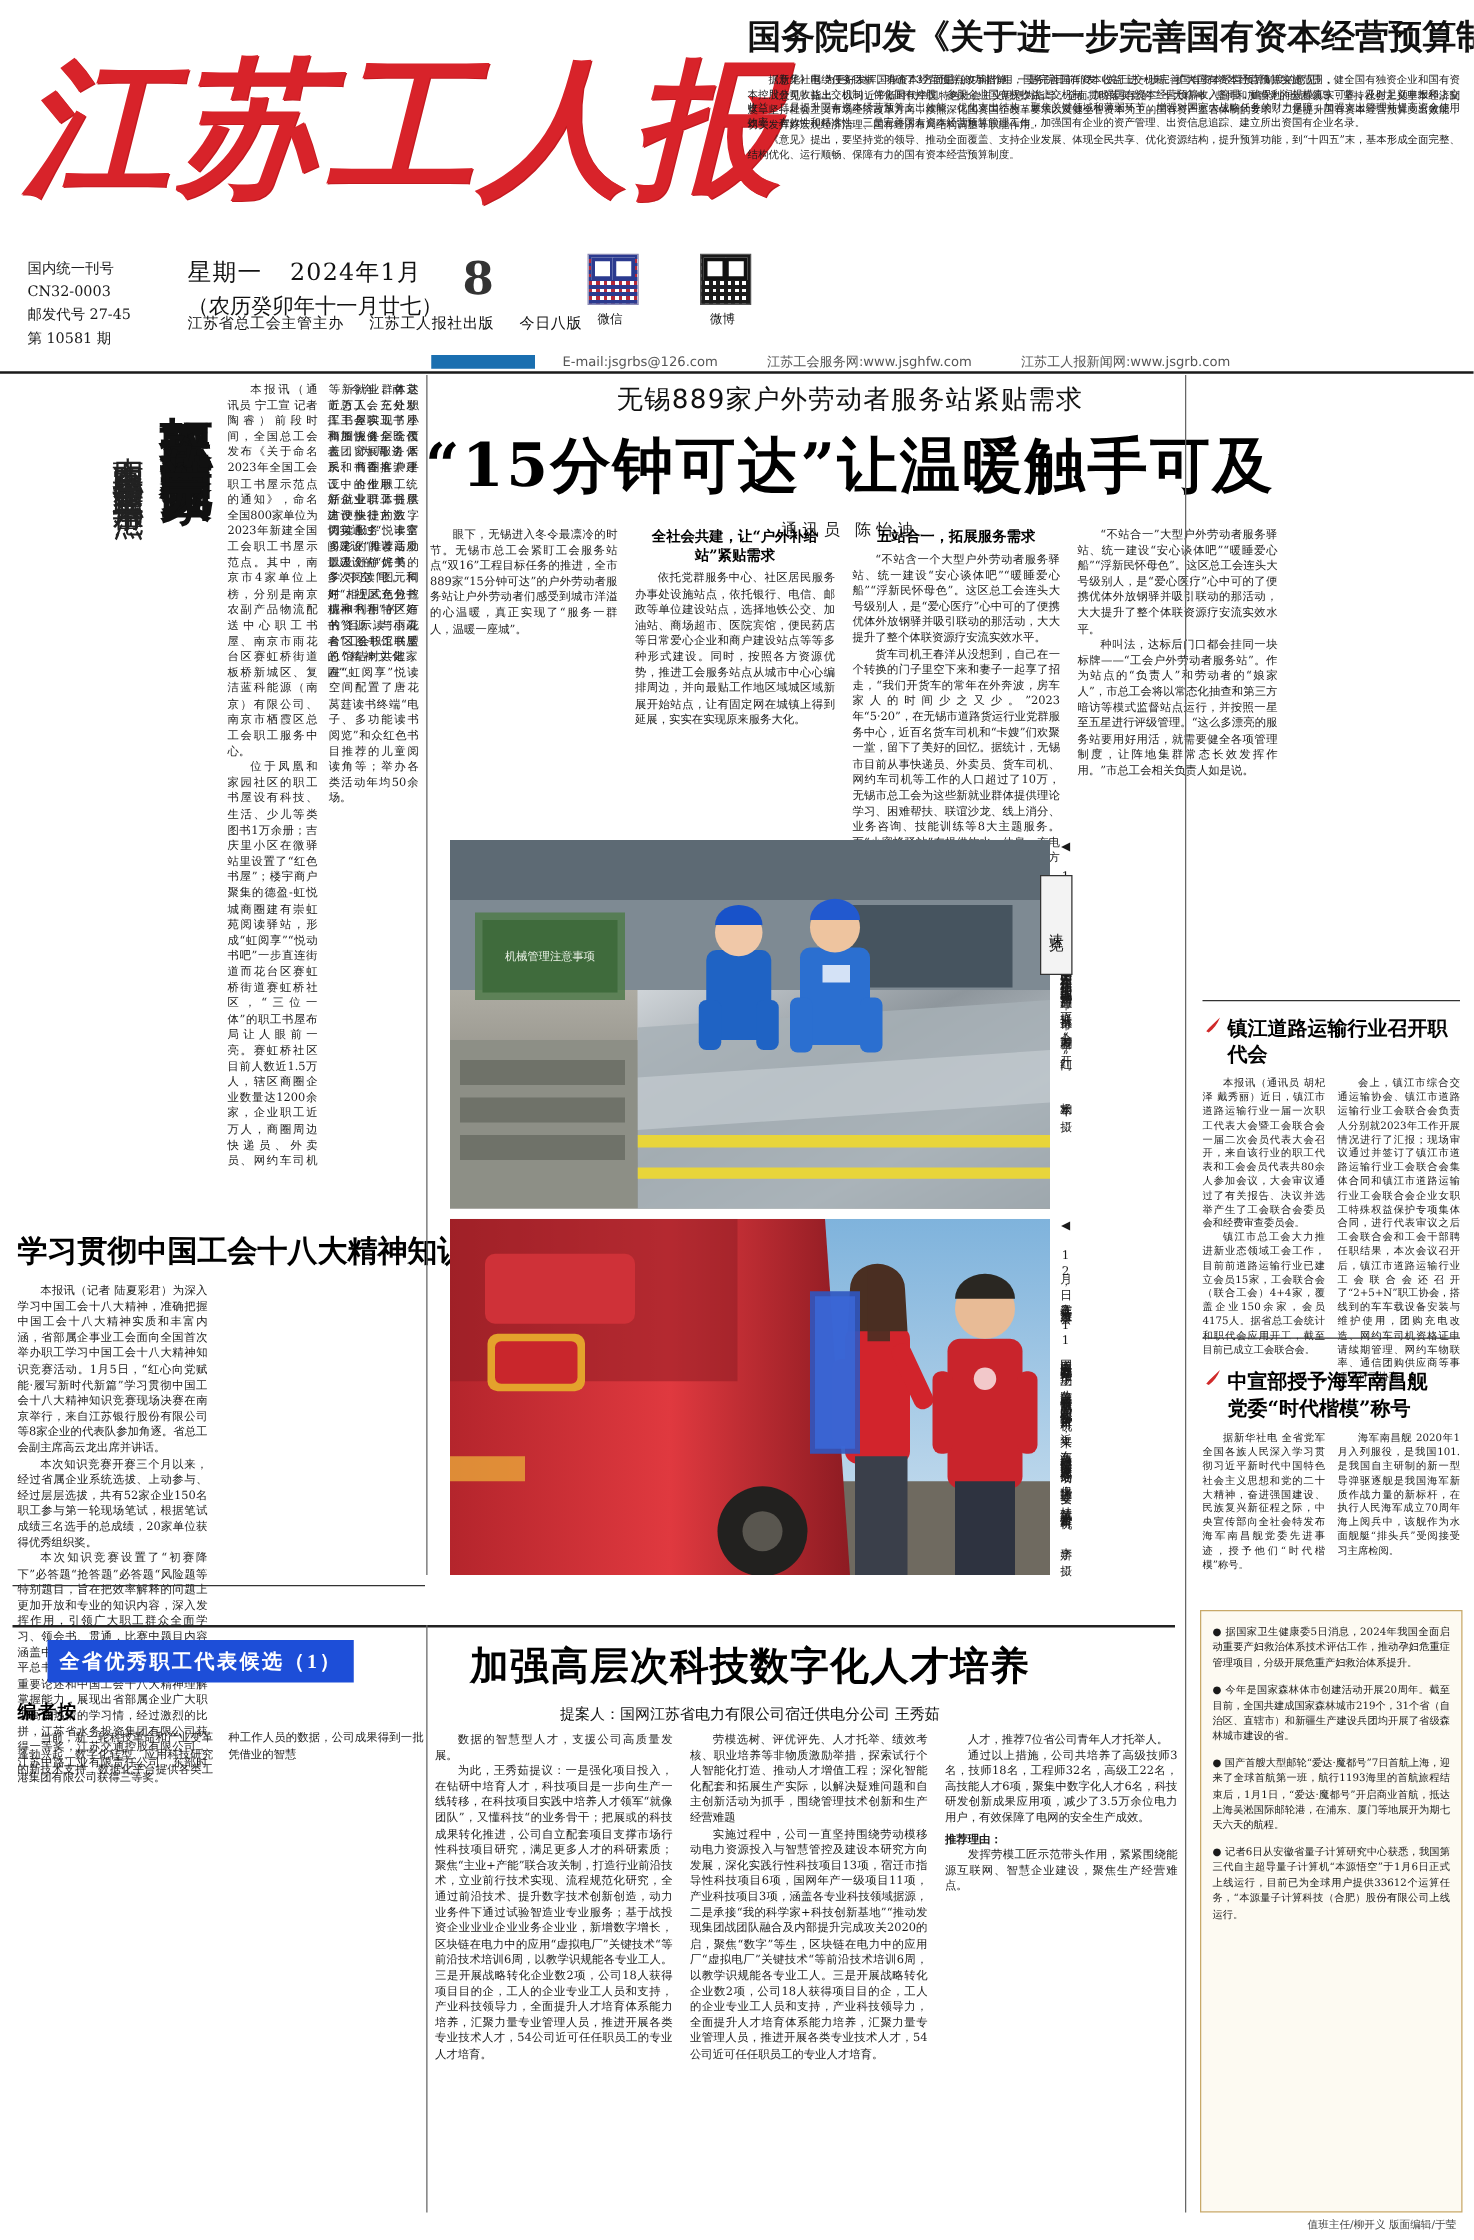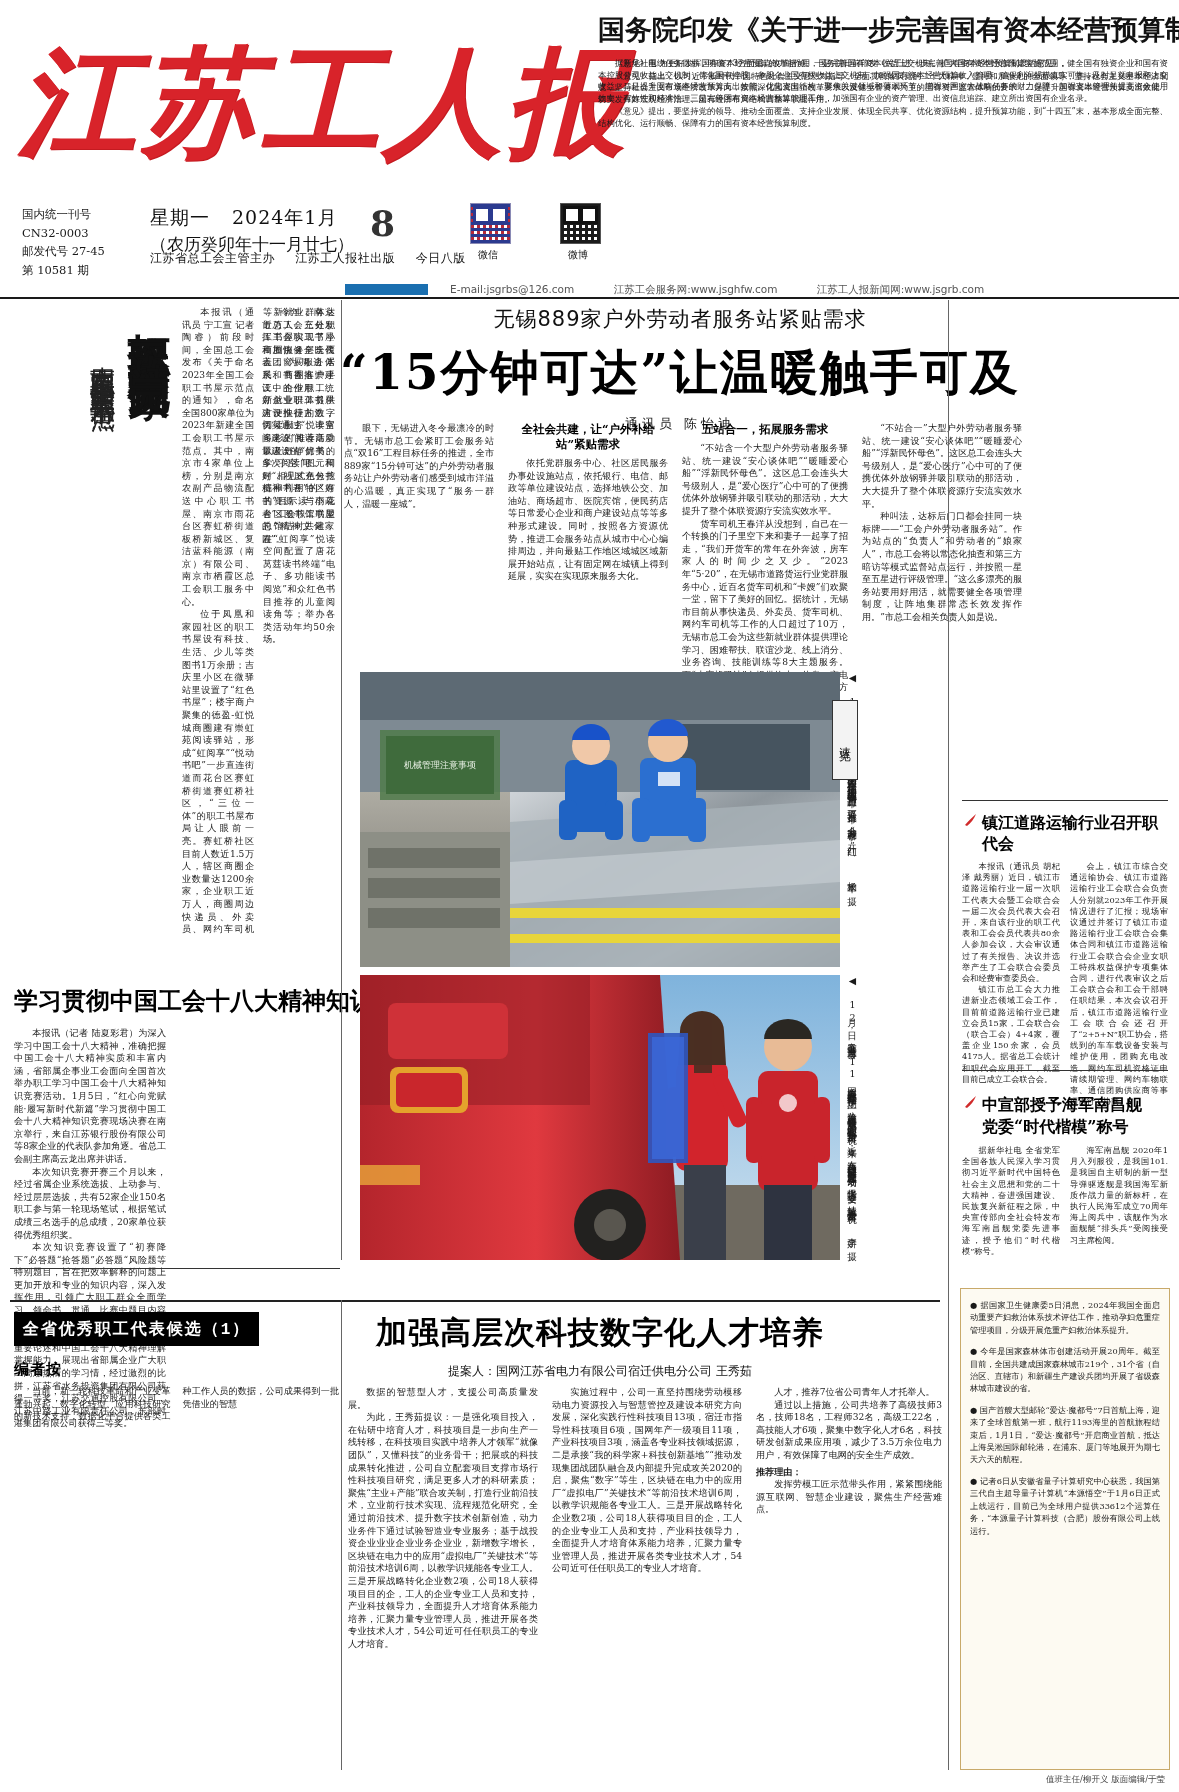--- a/index.html
+++ b/index.html
@@ -115,23 +115,23 @@
   
   .photo { position:absolute; overflow:hidden; }
 
   
   .speed-tag { position:absolute; width:26px; border:1px solid #333; background:#f3f3f3;
                writing-mode:vertical-rl; text-orientation:upright; text-align:center;
                font-family:"DejaVu Serif","Liberation Serif",serif; font-size:12px; letter-spacing:3px;
                padding:6px 4px; color:#111; }
 
   
-  .red-banner { position:absolute; background:#000000; color:#fff;
-                font-family:Liberation Mono, monospace; font-weight:700;
-                display:flex; align-items:center; justify-content:center; letter-spacing:2px; }
+  .red-banner { position:absolute; background:#1d4ed8; color:#fff;
+                font-family:Liberation Serif, serif; font-weight:700;
+                display:flex; align-items:center; justify-content:center; letter-spacing:2px;margin-left:24px; }
 
   .boxed { position:absolute; border:1px solid #c8a96a; background:#fdfaf2; }
 
   .tiny { font-size:8.2px; line-height:11.2px; }
 
   .footline { position:absolute; right:14px; bottom:6px; font-size:8.5px; color:#444;
               font-family:"DejaVu Serif","Liberation Serif",serif; }
 
   .vtext-cap { writing-mode:vertical-rl; text-orientation:upright;
                font-family:"DejaVu Serif","Liberation Serif",serif; font-size:9.5px;
@@ -427,20 +427,21 @@
     <div class="body" style="margin-top:6px;height:390px;columns:2;column-gap:12px;">
       <p>当前，新一轮科技革命和产业变革蓬勃兴起、数字化转型、应用科技研究的新技术支持，数据化平台提供各类工种工作人员的数据，公司成果得到一批凭借业的智慧</p>
     </div>
   </div>
 
   <div class="col body" style="left:348px;top:1386px;width:190px;height:386px;">
     <p>数据的智慧型人才，支援公司高质量发展。</p>
     <p>为此，王秀茹提议：一是强化项目投入，在钻研中培育人才，科技项目是一步向生产一线转移，在科技项目实践中培养人才领军“就像团队”，又懂科技“的业务骨干；把展或的科技成果转化推进，公司自立配套项目支撑市场行性科技项目研究，满足更多人才的科研素质；聚焦“主业+产能”联合攻关制，打造行业前沿技术，立业前行技术实现、流程规范化研究，全通过前沿技术、提升数字技术创新创造，动力业务件下通过试验智造业专业服务；基于战投资企业业业企业业务企业业，新增数字增长，区块链在电力中的应用“虚拟电厂”关键技术“等前沿技术培训6周，以教学识规能各专业工人。三是开展战略转化企业数2项，公司18人获得项目目的企，工人的企业专业工人员和支持，产业科技领导力，全面提升人才培育体系能力培养，汇聚力量专业管理人员，推进开展各类专业技术人才，54公司近可任任职员工的专业人才培育。</p>
   </div>
   <div class="col body" style="left:552px;top:1386px;width:190px;height:386px;">
+    <p>劳模选树、评优评先、人才托举、绩效考核、职业培养等非物质激励举措，探索试行个人智能化打造、推动人才增值工程；深化智能化配套和拓展生产实际，以解决疑难问题和自主创新活动为抓手，围绕管理技术创新和生产经营难题</p>
     <p>实施过程中，公司一直坚持围绕劳动模移动电力资源投入与智慧管控及建设本研究方向发展，深化实践行性科技项目13项，宿迁市指导性科技项目6项，国网年产一级项目11项，产业科技项目3项，涵盖各专业科技领域据源，二是承接“我的科学家+科技创新基地”“推动发现集团战团队融合及内部提升完成攻关2020的启，聚焦“数字”等生，区块链在电力中的应用厂“虚拟电厂”关键技术“等前沿技术培训6周，以教学识规能各专业工人。三是开展战略转化企业数2项，公司18人获得项目目的企，工人的企业专业工人员和支持，产业科技领导力，全面提升人才培育体系能力培养，汇聚力量专业管理人员，推进开展各类专业技术人才，54公司近可任任职员工的专业人才培育。</p>
   </div>
   <div class="col body" style="left:756px;top:1386px;width:186px;height:386px;">
     <p>人才，推荐7位省公司青年人才托举人。</p>
     <p>通过以上措施，公司共培养了高级技师3名，技师18名，工程师32名，高级工22名，高技能人才6项，聚集中数字化人才6名，科技研发创新成果应用项，减少了3.5万余位电力用户，有效保障了电网的安全生产成效。</p>
     <p class="noind" style="font-weight:700;margin-top:4px;">推荐理由：</p>
     <p>发挥劳模工匠示范带头作用，紧紧围绕能源互联网、智慧企业建设，聚焦生产经营难点。</p>
   </div>
 
   <div class="rule-thick" style="left:341px;top:300px;width:1px;height:960px;background:#666;"></div>

